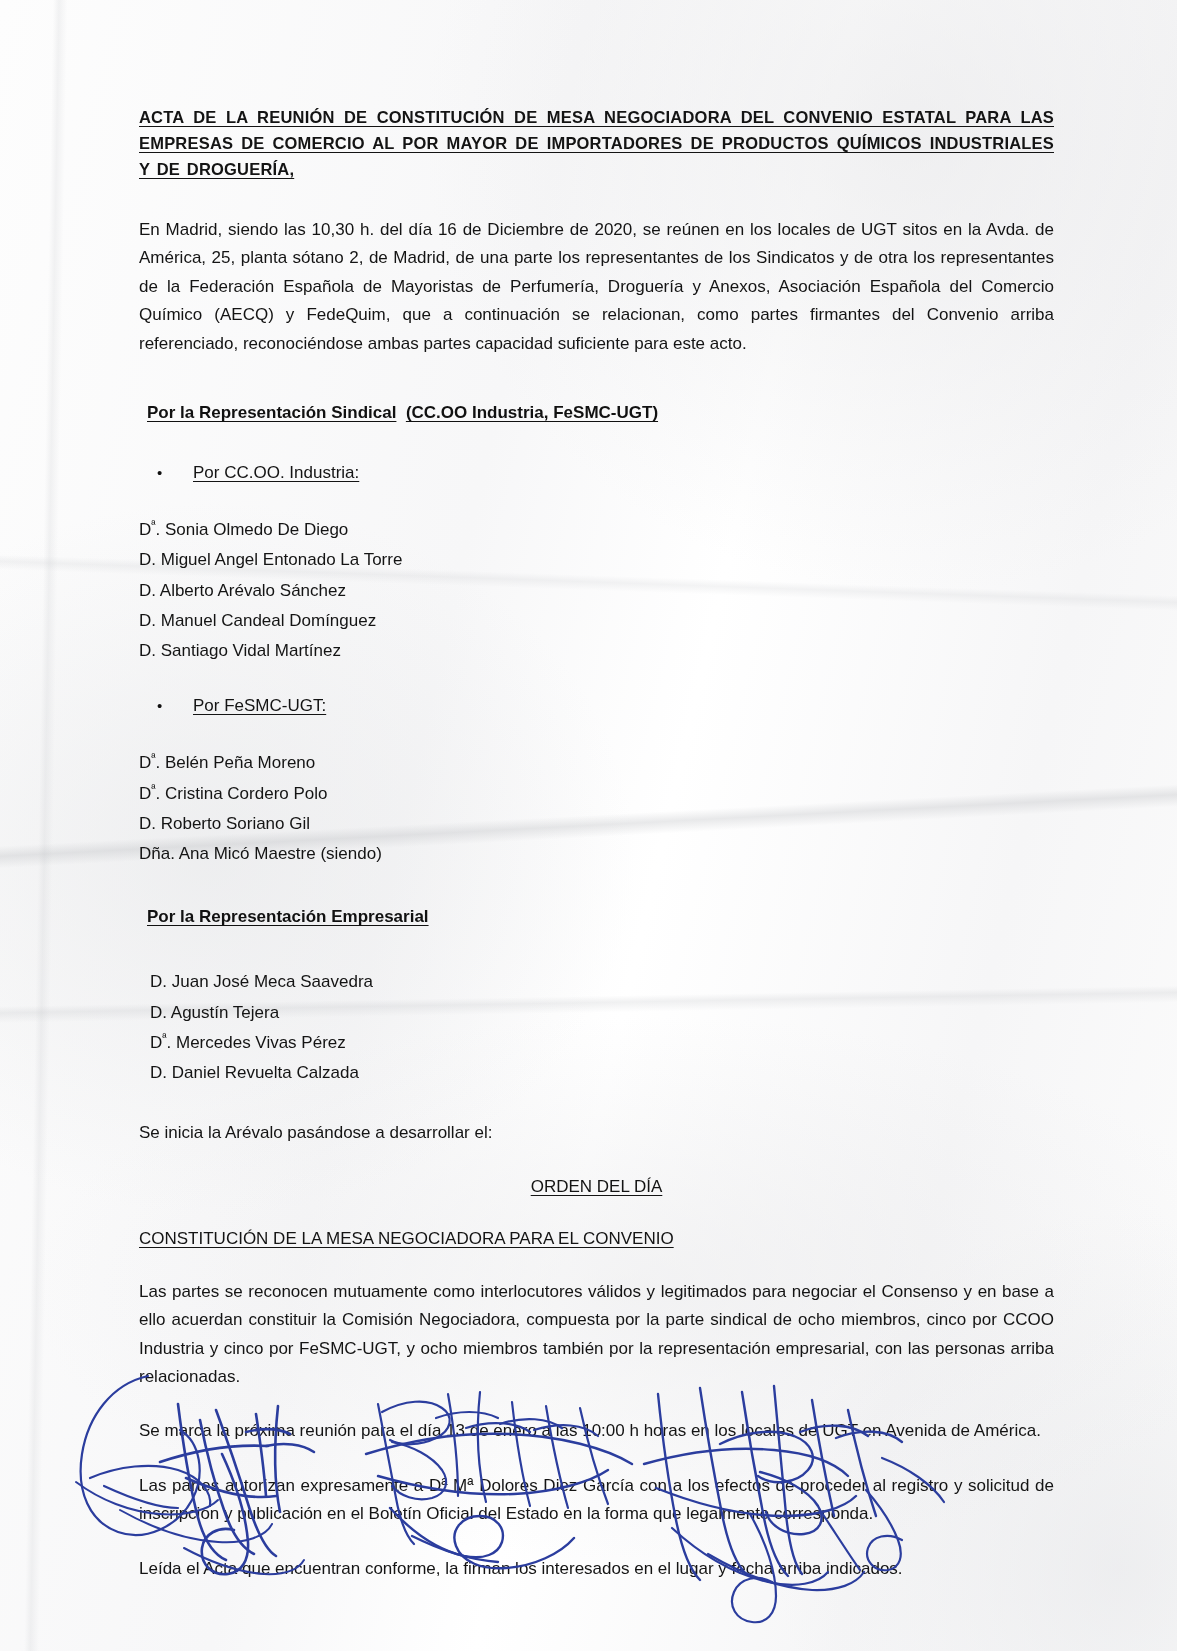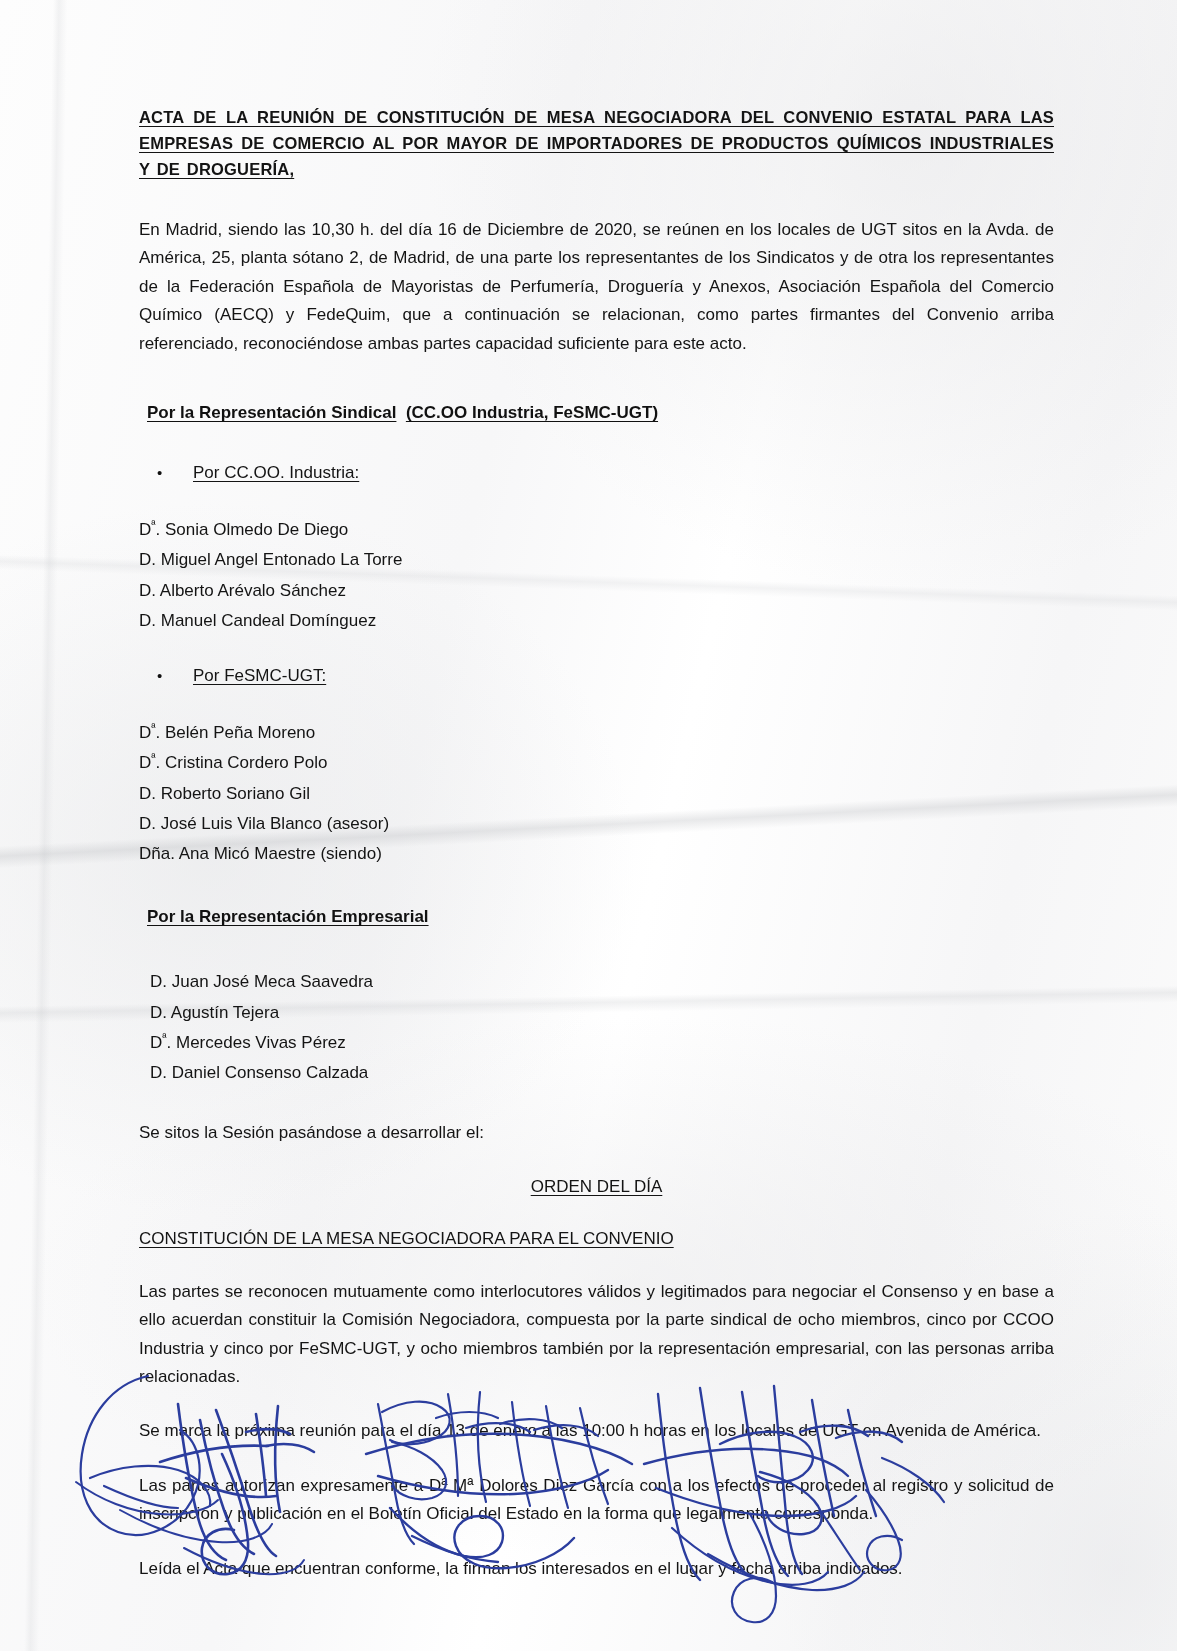--- a/index.html
+++ b/index.html
@@ -181,57 +181,57 @@
       <span class="bullet-label">Por CC.OO. Industria:</span>
     </div>
 
     <div class="sp-26"></div>
 
     <ul class="names">
       <li><span>D</span><span class="sup">ª</span><span>. Sonia Olmedo De Diego</span></li>
       <li><span>D</span><span class="sup"></span><span>. Miguel Angel Entonado La Torre</span></li>
       <li><span>D</span><span class="sup"></span><span>. Alberto Arévalo Sánchez</span></li>
       <li><span>D</span><span class="sup"></span><span>. Manuel Candeal Domínguez</span></li>
+      <li><span>D</span><span class="sup"></span><span>. Santiago Vidal Martínez</span></li>
     </ul>
 
     <div class="sp-30"></div>
 
     <div class="bullet-row">
       <span class="bullet-dot">•</span>
       <span class="bullet-label">Por FeSMC-UGT:</span>
     </div>
 
     <div class="sp-26"></div>
 
     <ul class="names">
       <li><span>D</span><span class="sup">ª</span><span>. Belén Peña Moreno</span></li>
       <li><span>D</span><span class="sup">ª</span><span>. Cristina Cordero Polo</span></li>
       <li><span>D</span><span class="sup"></span><span>. Roberto Soriano Gil</span></li>
-      <li><span>D</span><span class="sup"></span><span>. José Luis Vila Blanco (asesor)</span></li>
       <li><span>Dña</span><span class="sup"></span><span>. Ana Micó Maestre (siendo)</span></li>
     </ul>
 
     <div class="sp-30"></div>
 
     <div class="section-head">
       <span class="u">Por la Representación Empresarial</span>
     </div>
 
     <div class="sp-26"></div>
 
     <ul class="names indented">
       <li><span>D</span><span class="sup"></span><span>. Juan José Meca Saavedra</span></li>
       <li><span>D</span><span class="sup"></span><span>. Agustín Tejera</span></li>
       <li><span>D</span><span class="sup">ª</span><span>. Mercedes Vivas Pérez</span></li>
-      <li><span>D</span><span class="sup"></span><span>. Daniel Consenso Calzada</span></li>
+      <li><span>D</span><span class="sup"></span><span>. Daniel Revuelta Calzada</span></li>
     </ul>
 
     <div class="sp-34"></div>
 
-    <p class="body">Se sitos la Sesión pasándose a desarrollar el:</p>
+    <p class="body">Se inicia la Arévalo pasándose a desarrollar el:</p>
 
     <div class="sp-26"></div>
 
     <div class="centered-head">
       <span>ORDEN DEL DÍA</span>
     </div>
 
     <div class="sp-26"></div>
 
     <div>

